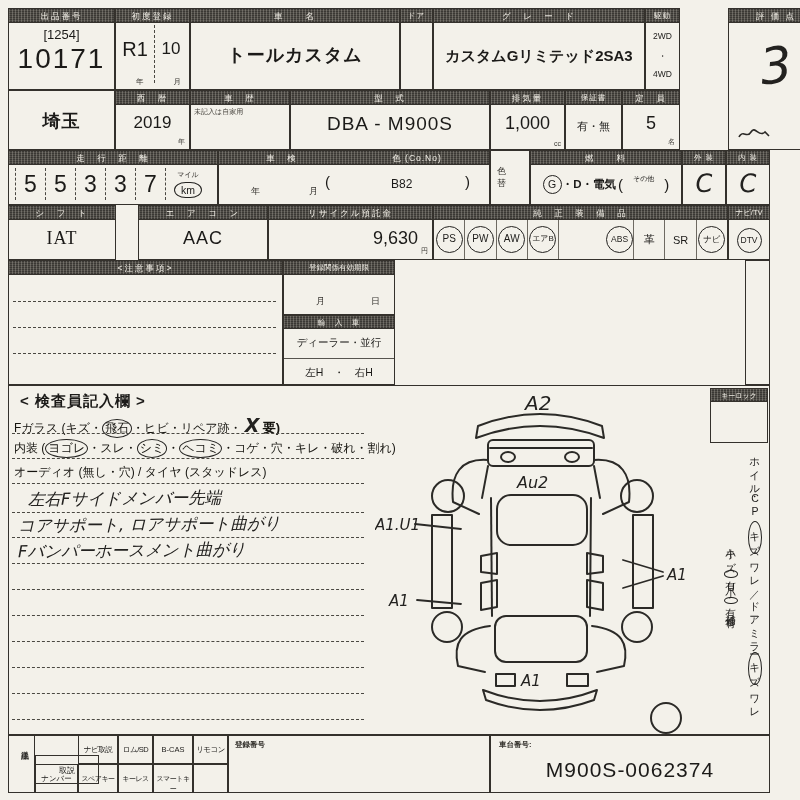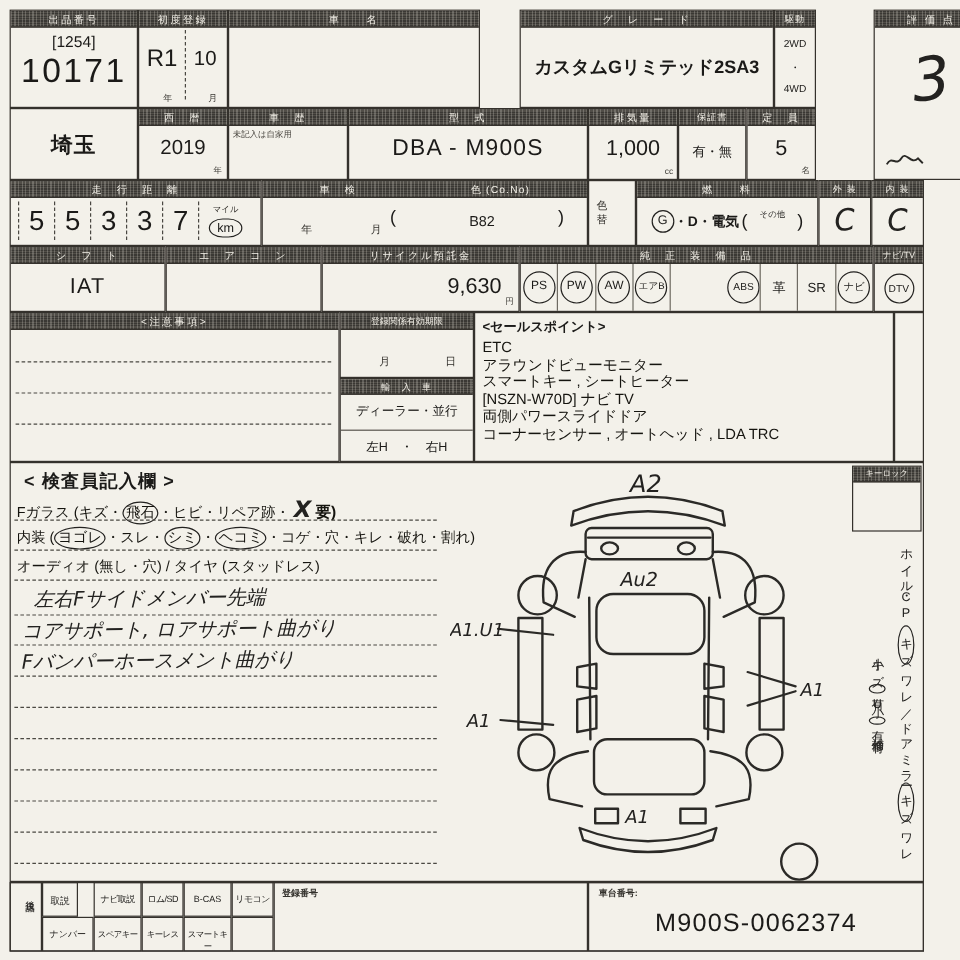--- a/index.html
+++ b/index.html
@@ -58,22 +58,26 @@
     <div class="hdr">初度登録</div>
     <div style="position:absolute;left:0;top:14px;bottom:0;width:38px;text-align:center;line-height:52px;font-size:20px;">R1</div>
     <div class="dash" style="left:38px;top:16px;width:0;height:58px;border-top:none;border-left:1.5px dashed #4a4842;"></div>
     <div style="position:absolute;right:0;top:14px;bottom:12px;width:36px;text-align:center;line-height:52px;font-size:17px;">10</div>
     <div style="position:absolute;left:20px;bottom:2px;font-size:7.5px;color:#3a3833;">年</div>
     <div style="position:absolute;right:8px;bottom:2px;font-size:7.5px;color:#3a3833;">月</div>
   </div>
 
   <div class="cell" style="left:190px;top:8px;width:210px;height:82px;">
     <div class="hdr">車　　名</div>
-  </div>
-
+    <div class="val big" style="top:34px;">トールカスタム</div>
+  </div>
+
+  <div class="cell" style="left:400px;top:8px;width:33px;height:82px;">
+    <div class="hdr tiny">ドア</div>
+  </div>
 
   <div class="cell" style="left:433px;top:8px;width:212px;height:82px;">
     <div class="hdr">グ　レ　ー　ド</div>
     <div class="val" style="top:38px;font-size:15px;font-weight:bold;">カスタムGリミテッド2SA3</div>
   </div>
 
   <div class="cell" style="left:645px;top:8px;width:35px;height:82px;">
     <div class="hdr tiny">駆動</div>
     <div class="val" style="top:22px;font-size:8.5px;">2WD</div>
     <div class="val" style="top:42px;font-size:8.5px;">・</div>
@@ -171,27 +175,28 @@
   <div class="cell" style="left:682px;top:150px;width:44px;height:55px;">
     <div class="hdr tiny">外 装</div>
     <div class="val hand" style="top:18px;font-size:25px;transform:rotate(-4deg);">C</div>
   </div>
 
   <div class="cell" style="left:726px;top:150px;width:44px;height:55px;">
     <div class="hdr tiny">内 装</div>
     <div class="val hand" style="top:18px;font-size:25px;transform:rotate(-3deg);">C</div>
   </div>
 
-  <div class="cell" style="left:8px;top:205px;width:130px;height:55px;">
+  <div class="cell" style="left:8px;top:205px;width:108px;height:55px;font-family:Liberation Serif, serif;">
     <div class="hdr">シ　フ　ト</div>
     <div class="val" style="top:22px;font-size:18px;letter-spacing:1px;">IAT</div>
   </div>
 
   <div class="cell" style="left:138px;top:205px;width:130px;height:55px;">
     <div class="hdr">エ　ア　コ　ン</div>
+    <div class="val" style="top:22px;font-size:18px;letter-spacing:1px;">AAC</div>
   </div>
 
   <div class="cell" style="left:268px;top:205px;width:165px;height:55px;">
     <div class="hdr">リサイクル預託金</div>
     <div style="position:absolute;left:0;right:14px;top:22px;text-align:right;font-size:18px;">9,630</div>
     <div style="position:absolute;right:4px;bottom:3px;font-size:7px;color:#3a3833;">円</div>
   </div>
 
   <div class="cell" style="left:433px;top:205px;width:295px;height:55px;">
     <div class="hdr">純　正　装　備　品</div>
@@ -241,31 +246,20 @@
     <span style="position:absolute;right:14px;bottom:6px;font-size:9px;color:#33312c;">日</span>
   </div>
 
   <div class="cell" style="left:283px;top:315px;width:112px;height:70px;">
     <div class="hdr tiny" style="height:13px;line-height:13px;">輸　入　車</div>
     <div class="val" style="top:20px;font-size:10.5px;">ディーラー・並行</div>
     <div style="position:absolute;left:0;right:0;top:42px;border-top:1px solid #57544e;"></div>
     <div class="val" style="top:50px;font-size:10.5px;">左H　・　右H</div>
   </div>
 
-  <div class="cell" style="left:395px;top:260px;width:350px;height:125px;">
-    <div style="position:absolute;left:6px;top:4px;font-size:11px;font-weight:bold;">&lt;セールスポイント&gt;</div>
-    <div style="position:absolute;left:6px;top:21px;">
-      <div class="salesline">ETC</div>
-      <div class="salesline">アラウンドビューモニター</div>
-      <div class="salesline">スマートキー , シートヒーター</div>
-      <div class="salesline">[NSZN-W70D] ナビ TV</div>
-      <div class="salesline">両側パワースライドドア</div>
-      <div class="salesline">コーナーセンサー , オートヘッド , LDA TRC</div>
-    </div>
-  </div>
 
   <div class="cell" style="left:745px;top:260px;width:25px;height:125px;"></div>
 
   <div class="cell" style="left:8px;top:385px;width:762px;height:350px;"></div>
 
   <div style="position:absolute;left:20px;top:392px;font-size:15px;font-weight:bold;letter-spacing:1px;">&lt; 検査員記入欄 &gt;</div>
 
   <div class="insline" style="left:14px;top:414px;">
     <span>Fガラス</span>
     <span>(</span><span class="opt">キズ</span><span>・</span><span class="opt circled">飛石</span><span>・</span><span class="opt">ヒビ</span><span>・</span><span class="opt">リペア跡</span><span>・</span>
@@ -366,21 +360,21 @@
       <text x="146" y="298" font-size="15">A1</text>
     </g>
   </svg>
 
   <div class="cell" style="left:8px;top:735px;width:762px;height:58px;"></div>
 
   <div class="cell" style="left:8px;top:735px;width:27px;height:58px;">
     <div class="vtext" style="left:9px;top:8px;height:46px;font-size:8px;letter-spacing:1px;">後送品</div>
   </div>
 
-  <div class="cell" style="left:35px;top:735px;width:30px;height:29px;">
+  <div class="cell" style="left:35px;top:755px;width:64px;height:29px;">
       <div class="val" style="top:9px;font-size:8px;">取説</div>
     </div>
   <div class="cell" style="left:78px;top:735px;width:40px;height:29px;">
       <div class="val" style="top:9px;font-size:7.5px;letter-spacing:-0.5px;">ナビ取説</div>
     </div>
   <div class="cell" style="left:118px;top:735px;width:35px;height:29px;">
       <div class="val" style="top:9px;font-size:7.5px;letter-spacing:-0.5px;">ロム/SD</div>
     </div>
   <div class="cell" style="left:153px;top:735px;width:40px;height:29px;">
       <div class="val" style="top:9px;font-size:7.5px;">B-CAS</div>

